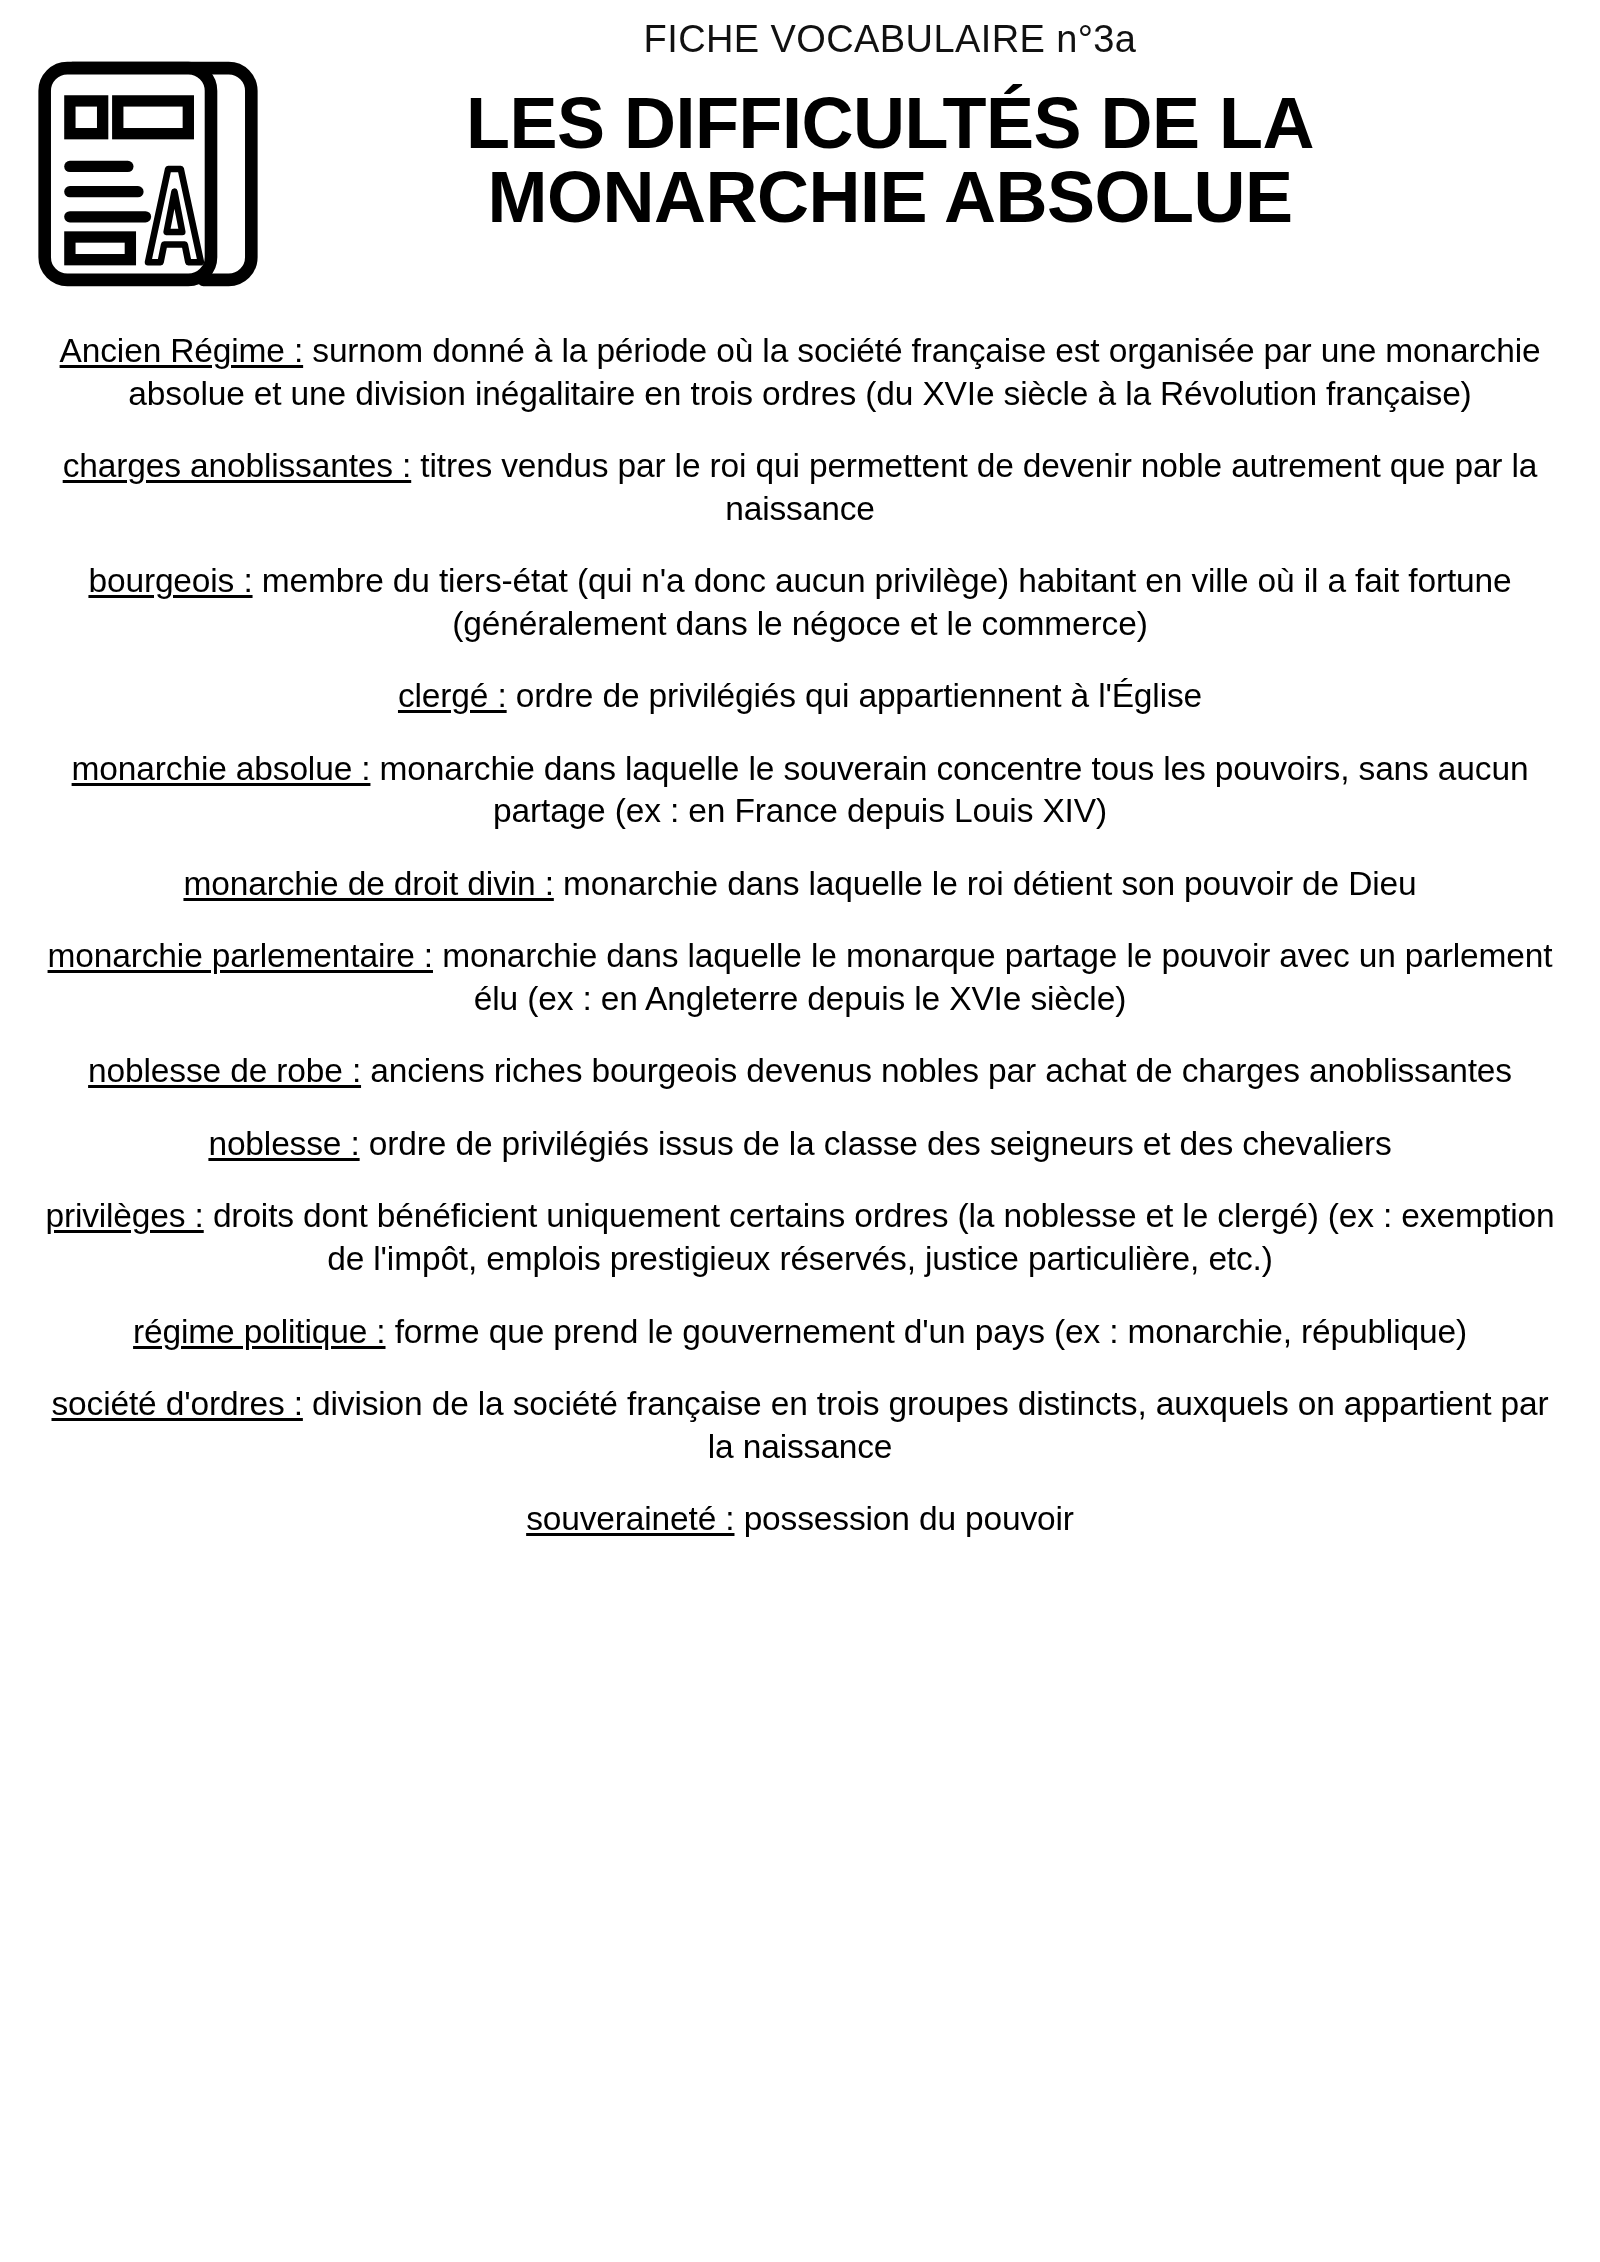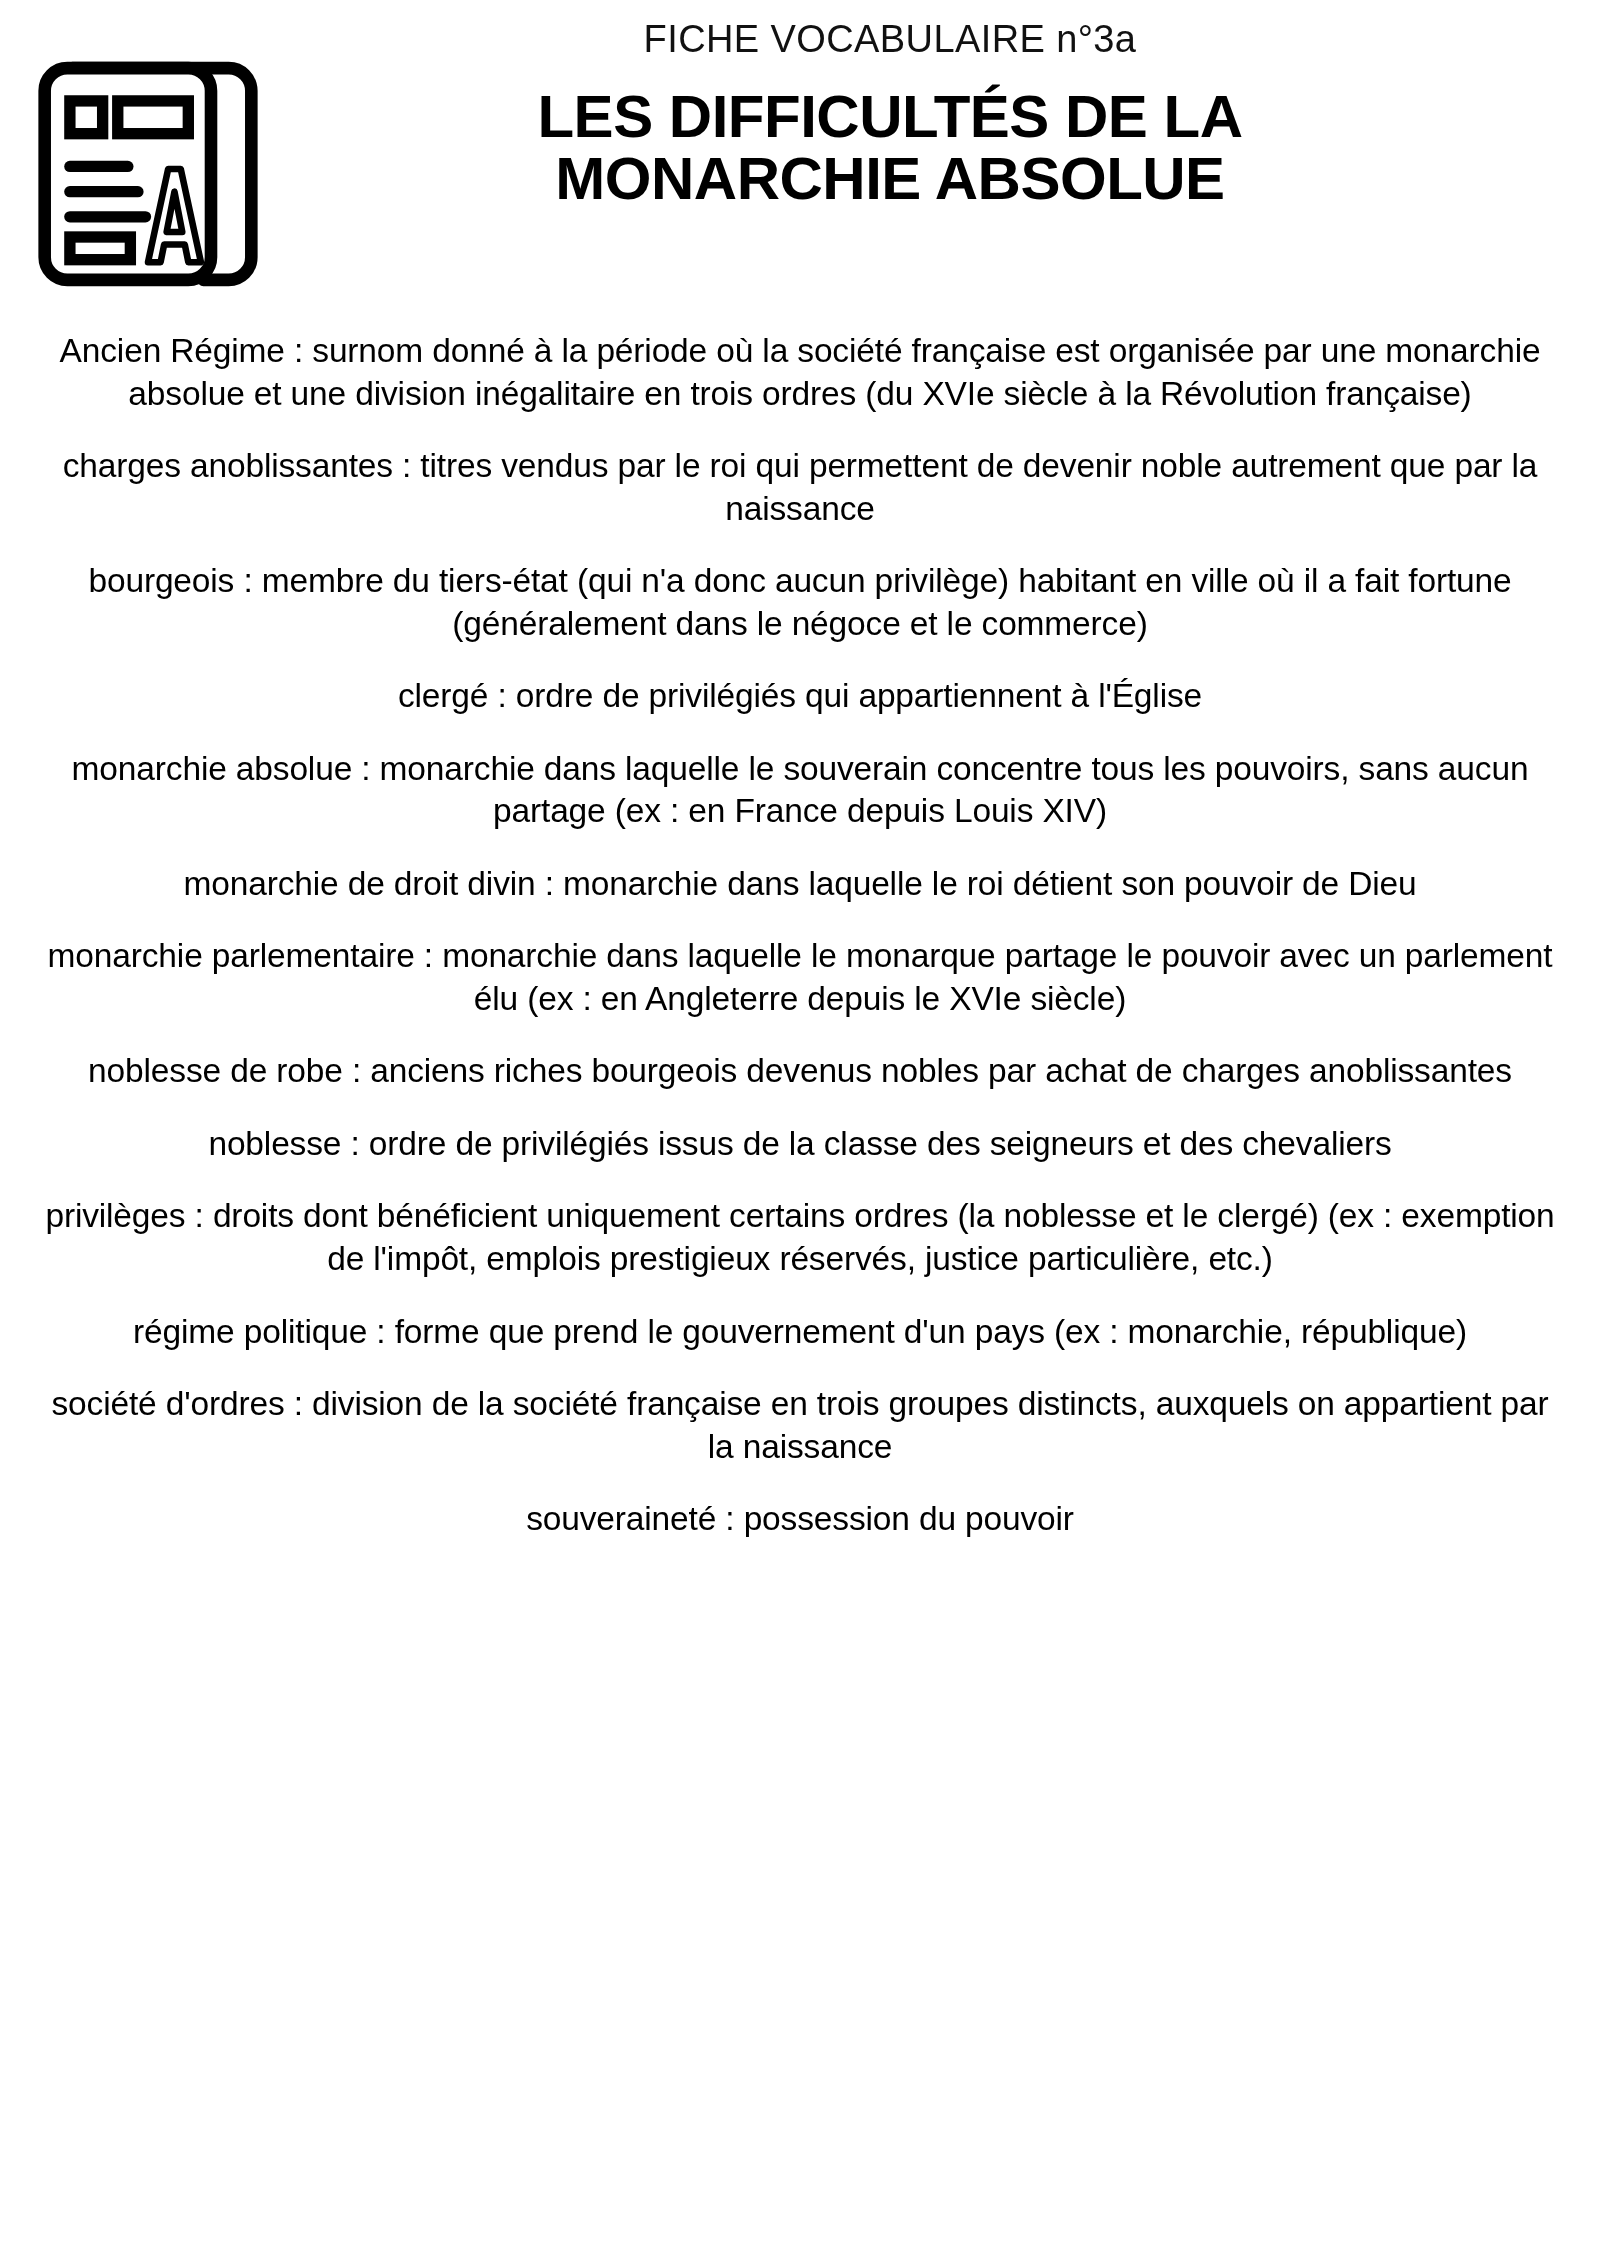--- a/index.html
+++ b/index.html
@@ -51,21 +51,21 @@
     font-size: 38px;
     font-weight: 400;
     letter-spacing: 0.4px;
     line-height: 1.25;
     margin-top: 16px;
     color: #111111;
     white-space: nowrap;
   }
   .main-title {
     margin-top: 22px;
-    font-size: 60px;
+    font-size: 72px;
     font-weight: 700;
     line-height: 1.04;
     letter-spacing: -0.5px;
     color: #000000;
   }
   .main-title .tl {
     display: block;
   }
 
   
@@ -77,20 +77,21 @@
   }
   .entry {
     text-align: center;
     font-size: 33.5px;
     line-height: 1.27;
     margin: 0 0 30px 0;
     color: #000000;
     letter-spacing: -0.15px;
   }
   .entry .term {
+    text-decoration: underline;
     text-decoration-thickness: 2.5px;
     text-underline-offset: 3px;
   }
   .entry .def {
     text-decoration: none;
   }
 </style>
 </head>
 <body>
 

